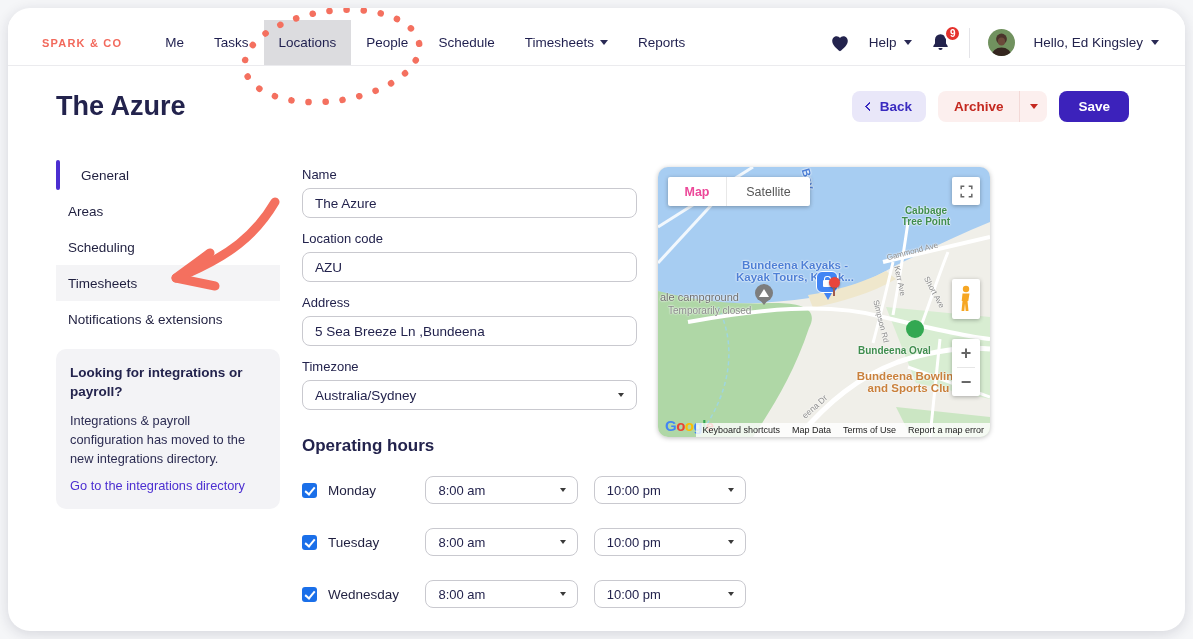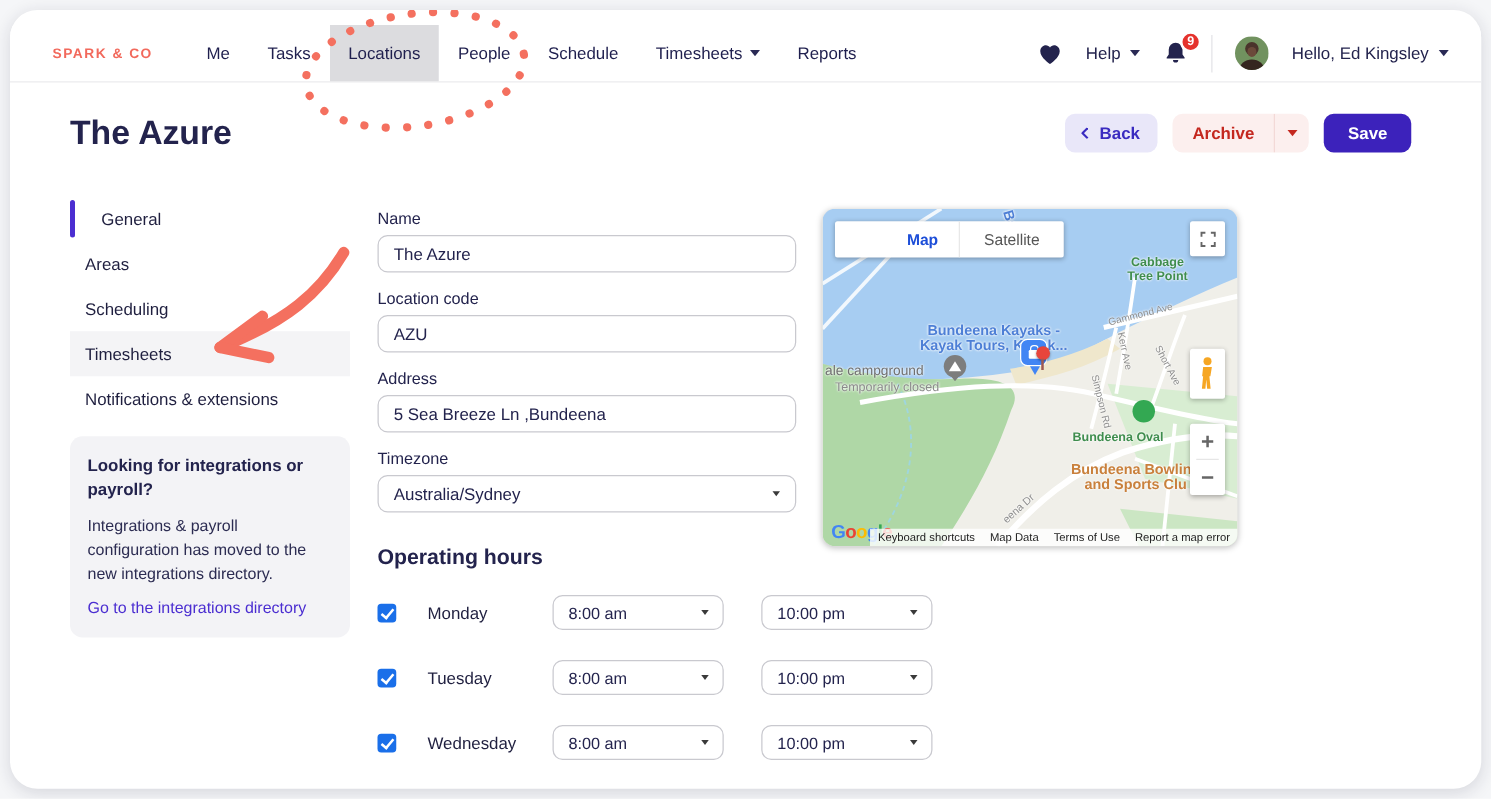--- a/index.html
+++ b/index.html
@@ -75,21 +75,21 @@
 
   
   .form-col { margin-left:22px; padding-top:10px; width:460px; }
   .field { margin-bottom:13px; }
   .field-label { font-size:13px; color:#23234d; margin-bottom:6px; }
   .tbox { width:335px; height:30px; border:1px solid #c9c9cf; border-radius:8px; background:#fff;
     display:flex; align-items:center; padding:0 12px; font-size:13.5px; color:#23234d; position:relative; }
   .tbox.select { cursor:pointer; }
   .tbox .caret { position:absolute; right:12px; border-top-color:#3a3a3a; border-left-width:3.5px; border-right-width:3.5px; border-top-width:4.5px; }
   .oh-heading { font-size:17px; font-weight:bold; margin:26px 0 20px; color:#23234d; }
-  .day-row { display:flex; align-items:center; margin-bottom:24px;gap:14px; }
+  .day-row { display:flex; align-items:center; margin-bottom:24px; }
   .cb { width:15px; height:15px; background:#1a6fe9; border-radius:3px; position:relative; flex:0 0 auto; cursor:pointer; }
   .cb::after { content:""; position:absolute; left:5px; top:2px; width:4px; height:8px;
     border:solid #fff; border-width:0 2px 2px 0; transform:rotate(40deg); }
   .day-label { margin-left:11px; width:98px; font-size:13.5px; color:#1f1f3f; }
   .time-select { width:153px; height:28px; border:1px solid #c9c9cf; border-radius:8px; background:#fff;
     display:flex; align-items:center; padding:0 12px; font-size:13px; color:#23234d; position:relative;
     margin-right:16px; cursor:pointer; }
   .time-select .caret { position:absolute; right:11px; border-top-color:#3a3a3a; border-left-width:3.5px; border-right-width:3.5px; border-top-width:4.5px; }
 
   
@@ -98,21 +98,21 @@
   .map svg.bg { position:absolute; inset:0; }
   .map-label { position:absolute; text-shadow:0 0 2px #fff, 0 0 2px #fff; white-space:nowrap; }
   .lbl-blue { color:#4d7fd6; font-size:11.5px; font-weight:bold; text-align:center; }
   .lbl-green { color:#3f8d4e; font-size:10px; font-weight:bold; text-align:center; }
   .lbl-orange { color:#c9803c; font-size:11.5px; font-weight:bold; text-align:center; }
   .lbl-gray { color:#6f6f6f; font-size:11px; }
   .lbl-street { color:#8d8d8d; font-size:8px; }
   .maptype { position:absolute; top:10px; left:10px; display:flex; background:#fff; border-radius:2px;
     box-shadow:0 1px 4px rgba(0,0,0,.3); height:29px; overflow:hidden; }
   .maptype .mt { display:flex; align-items:center; justify-content:center; font-size:12.5px; cursor:pointer; }
-  .maptype .mt.sel { font-weight:bold; color:#1d4ed8; width:58px;margin-left:41px; }
+  .maptype .mt.sel { font-weight:bold; color:#ec4899; width:58px; }
   .maptype .mt.unsel { color:#565656; width:84px; border-left:1px solid #e8e8e8; }
   .fullscreen { position:absolute; top:10px; right:10px; width:28px; height:28px; background:#fff;
     border-radius:2px; box-shadow:0 1px 4px rgba(0,0,0,.3); display:flex; align-items:center;
     justify-content:center; cursor:pointer; }
   .pegman { position:absolute; right:10px; top:112px; width:28px; height:40px; background:#fff;
     border-radius:2px; box-shadow:0 1px 4px rgba(0,0,0,.3); display:flex; align-items:center;
     justify-content:center; cursor:pointer; }
   .zoomctl { position:absolute; right:10px; top:172px; width:28px; height:57px; background:#fff;
     border-radius:2px; box-shadow:0 1px 4px rgba(0,0,0,.3); display:flex; flex-direction:column; }
   .zoomctl .z { flex:1; display:flex; align-items:center; justify-content:center; font-size:18px;

